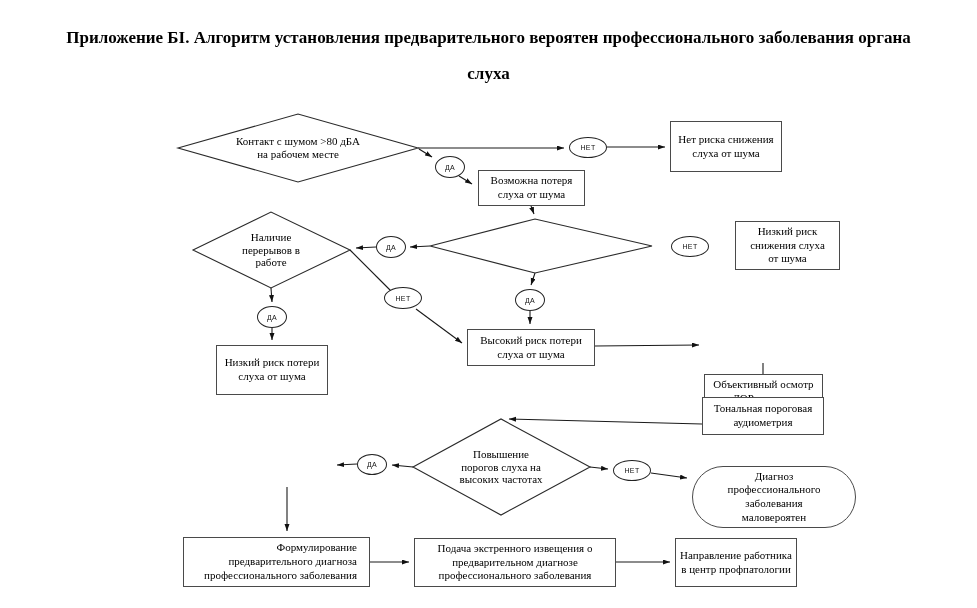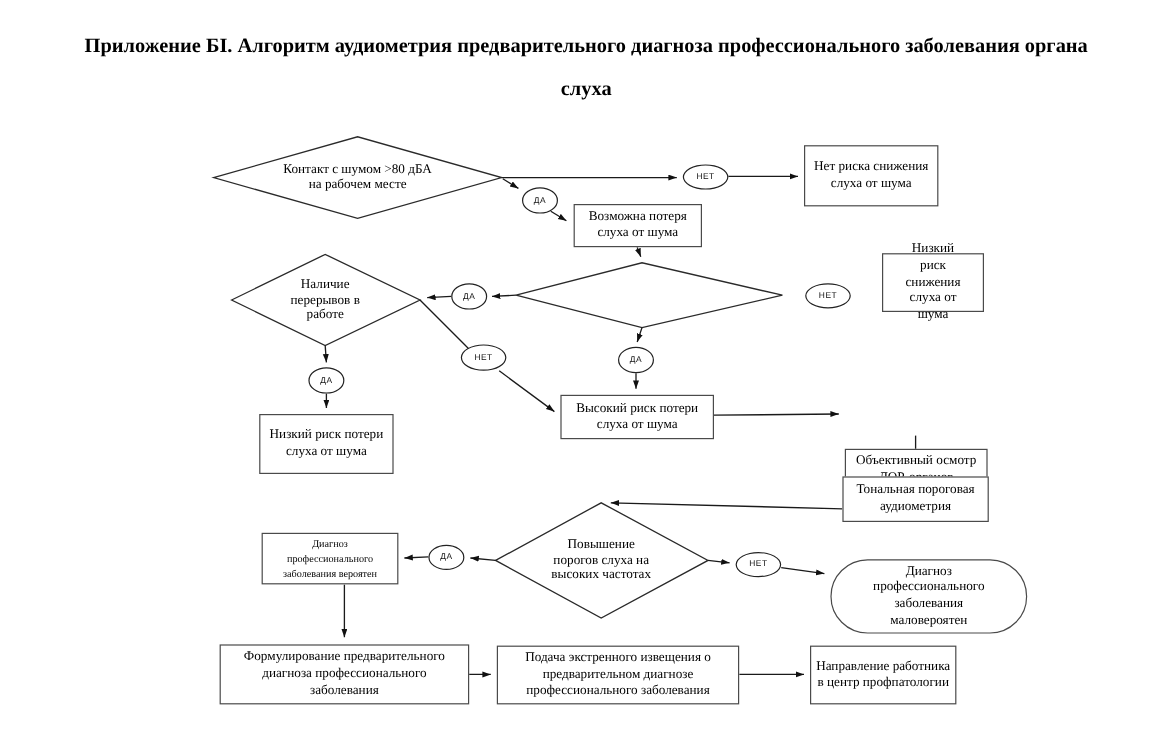--- a/index.html
+++ b/index.html
@@ -31,21 +31,21 @@
   .pad14{padding:0 2px;}
   .pad12{padding:0 12px;}
   .pad20{padding:0 20px;}
 </style>
 </head>
 <body>
 
 <div class="canvas">
 
   <div class="title">
-    <div>Приложение БI. Алгоритм аудиометрия предварительного диагноза профессионального заболевания органа</div>
+    <div>Приложение БI. Алгоритм установления предварительного вероятен профессионального заболевания органа</div>
     <div>слуха</div>
   </div>
 
   <svg class="flow-svg" width="977" height="608" viewBox="0 0 977 608">
     <defs>
       <marker id="ah" markerWidth="8" markerHeight="6" refX="7" refY="2.5" orient="auto" markerUnits="userSpaceOnUse">
         <path d="M0,0 L7,2.5 L0,5 Z" fill="#111"></path>
       </marker>
     </defs>
     <g stroke="#1a1a1a" stroke-width="1.1" fill="none">
@@ -80,28 +80,27 @@
       <path d="M616 562 L670 562" marker-end="url(#ah)"></path>
     </g>
   </svg>
 
   <div class="dlabel" style="left:236px;top:130px;width:124px;height:36px;">Контакт с шумом &gt;80 дБА на рабочем месте</div>
   <div class="dlabel" style="left:228px;top:226px;width:86px;height:48px;">Наличие перерывов в работе</div>
   <div class="dlabel" style="left:456px;top:440px;width:90px;height:54px;">Повышение порогов слуха на высоких частотах</div>
 
   <div class="box pad14" style="left:670px;top:121px;width:112px;height:51px;">Нет риска снижения слуха от шума</div>
   <div class="box" style="left:478px;top:170px;width:107px;height:36px;">Возможна потеря слуха от шума</div>
-  <div class="box pad12" style="left:735px;top:211px;width:85px;height:49px;">Низкий риск снижения слуха от шума</div>
+  <div class="box pad12" style="left:735px;top:221px;width:105px;height:49px;">Низкий риск снижения слуха от шума</div>
   <div class="box pad14" style="left:216px;top:345px;width:112px;height:50px;">Низкий риск потери слуха от шума</div>
   <div class="box" style="left:467px;top:329px;width:128px;height:37px;">Высокий риск потери слуха от шума</div>
   <div class="box" style="left:704px;top:327px;width:119px;height:36px;margin-top:47px;">Объективный осмотр ЛОР-органов</div>
   <div class="box" style="left:702px;top:397px;width:122px;height:38px;">Тональная пороговая аудиометрия</div>
-  <div class="box small pad12" style="left:218px;top:444px;width:114px;height:43px;">Диагноз профессионального заболевания вероятен</div>
   <div class="box pad20" style="left:692px;top:466px;width:164px;height:62px;border-radius:31px;">Диагноз профессионального заболевания маловероятен</div>
-  <div class="box pad12" style="left:183px;top:537px;width:208px;height:50px;">Формулирование предварительного диагноза профессионального заболевания</div>
+  <div class="box pad12" style="left:183px;top:537px;width:187px;height:50px;text-align:right;">Формулирование предварительного диагноза профессионального заболевания</div>
   <div class="box" style="left:414px;top:538px;width:202px;height:49px;">Подача экстренного извещения о предварительном диагнозе профессионального заболевания</div>
   <div class="box pad14" style="left:675px;top:538px;width:122px;height:49px;">Направление работника в центр профпатологии</div>
 
   <div class="oval" style="left:569px;top:137px;width:38px;height:21px;">НЕТ</div>
   <div class="oval" style="left:435px;top:156px;width:30px;height:22px;">ДА</div>
   <div class="oval" style="left:671px;top:236px;width:38px;height:21px;">НЕТ</div>
   <div class="oval" style="left:376px;top:236px;width:30px;height:22px;">ДА</div>
   <div class="oval" style="left:384px;top:287px;width:38px;height:22px;">НЕТ</div>
   <div class="oval" style="left:515px;top:289px;width:30px;height:22px;">ДА</div>
   <div class="oval" style="left:257px;top:306px;width:30px;height:22px;">ДА</div>

